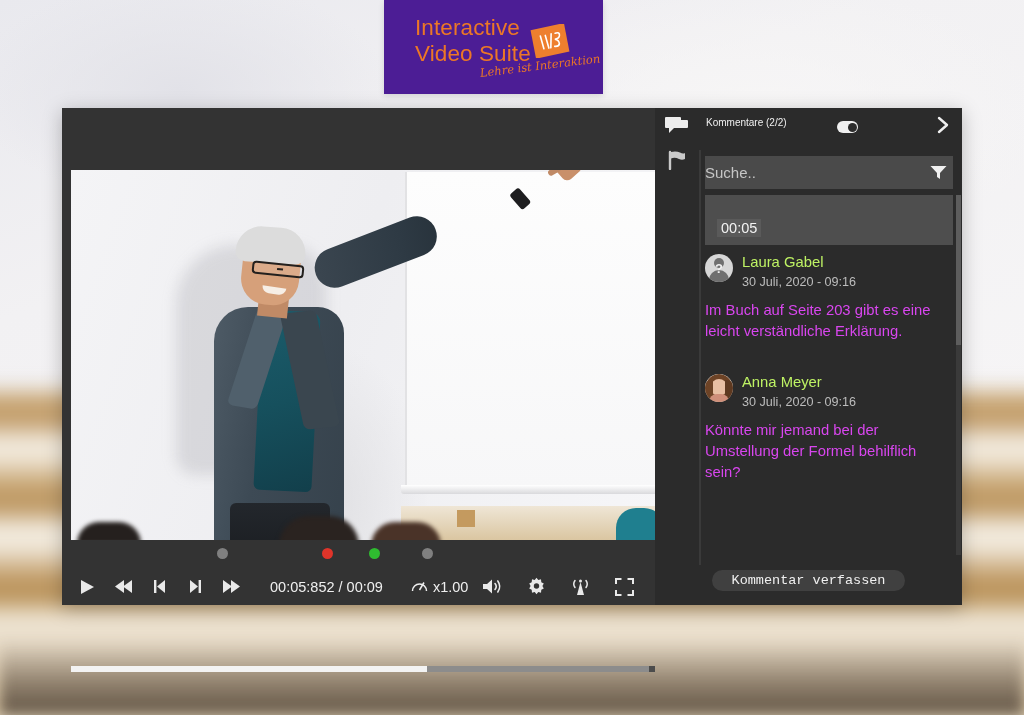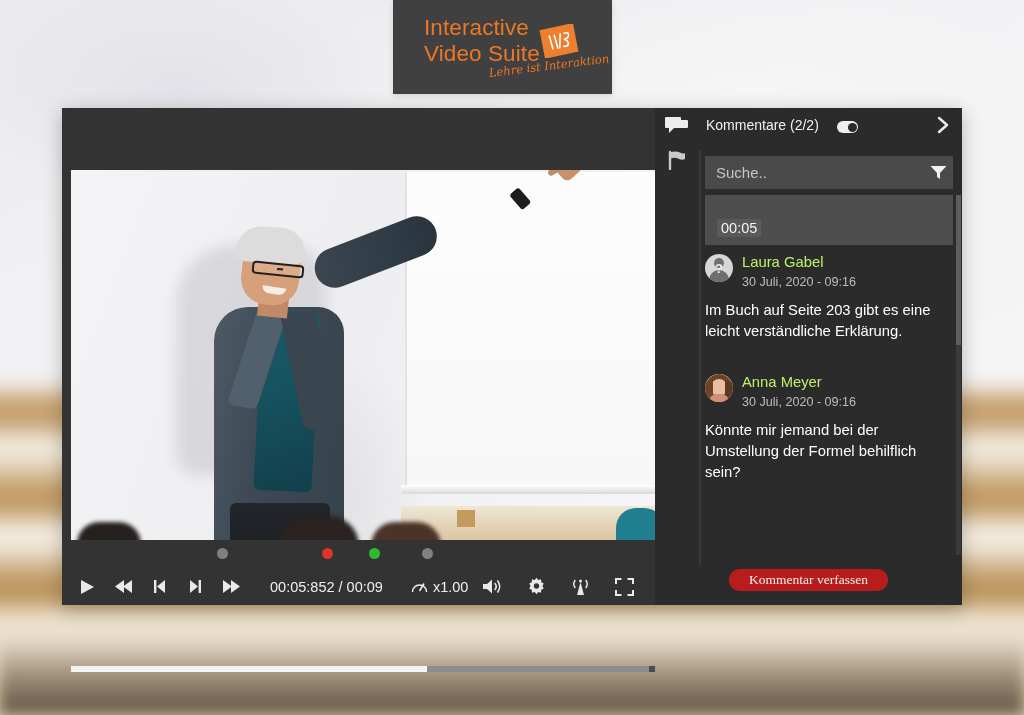--- a/index.html
+++ b/index.html
@@ -50,22 +50,22 @@
     transform: scale(1.06);
   }
   .bg-dark-floor {
     position: absolute; left: 0; top: 640px; width: 1024px; height: 75px;
     background: linear-gradient(180deg, rgba(60,45,38,0) 0%, rgba(45,33,27,0.45) 60%, rgba(35,26,22,0.65) 100%);
     filter: blur(7px);
   }
 
   
   .logo-card {
-    position: absolute; left: 393px; top: 0; width: 219px; height: 94px;
-    background: #404040;
+    position: absolute; left: 384px; top: 0; width: 219px; height: 94px;
+    background: #4c1d95;
     box-shadow: 0 2px 6px rgba(0,0,0,0.12);
     z-index: 5;
   }
   .logo-text {
     position: absolute; left: 31px; top: 15px;
     color: #ec7726;
     font-size: 22.5px;
     line-height: 26px;
     letter-spacing: 0.1px;
     white-space: nowrap;
@@ -253,58 +253,58 @@
     display: flex; align-items: center;
     color: #e9e9e9;
   }
   .ctrl-left { display: flex; align-items: center; gap: 14px; padding-left: 14px; }
   .ctrl-right { display: flex; align-items: center; gap: 22px; margin-left: auto; padding-right: 20px; }
   .ctrl-btn {
     display: inline-flex; align-items: center; justify-content: center;
     width: 22px; height: 22px; cursor: pointer; color: #e9e9e9;
   }
   .time-text { font-size: 14.5px; color: #efefef; margin-left: 14px; white-space: nowrap; }
-  .speed-box { display: flex; align-items: flex-end; gap: 5px; margin-left: 14px; font-size: 14.5px; color: #efefef; }
+  .speed-box { display: flex; align-items: flex-start; gap: 5px; margin-left: 14px; font-size: 14.5px; color: #efefef; }
 
   
   .panel {
     position: relative; width: 307px; height: 497px;
     background: #2b2b2b;
     flex: 0 0 307px;
   }
   .panel-header {
     position: absolute; left: 0; top: 0; width: 307px; height: 40px;
     display: flex; align-items: center; color: #ededed;
   }
   .bubble-icon { position: absolute; left: 10px; top: 8px; }
   .flag-icon { position: absolute; left: 13px; top: 42px; }
   .panel-title {
     position: absolute; left: 51px; top: 9px;
-    font-size: 14px; color: #f0f0f0; white-space: nowrap;
+    font-size: 10px; color: #f0f0f0; white-space: nowrap;
   }
   .toggle-pill {
     position: absolute; left: 182px; top: 13px;
     width: 21px; height: 12px; border-radius: 6px; background: #f0f0f0;
   }
   .toggle-pill::after {
     content:""; position:absolute; right:1.5px; top:1.5px;
     width:9px; height:9px; border-radius:50%; background:#2b2b2b;
   }
   .collapse-arrow {
     position: absolute; right: 12px; top: 8px;
     color: #f0f0f0; cursor: pointer;
   }
 
   .search-bar {
     position: absolute; left: 50px; top: 48px; width: 248px; height: 33px;
     background: #4a4a4a; display: flex; align-items: center;
   }
   .search-input {
     flex: 1; background: transparent; border: 0; outline: none;
-    color: #14b8a6; font-size: 15px; padding-left: 11px;
+    color: #14b8a6; font-size: 15px; 
     font-family: "Liberation Sans", sans-serif;
   }
   .search-input::placeholder { color: #c6c6c6; }
   .filter-icon { width: 30px; display: flex; align-items: center; justify-content: center; cursor: pointer; }
 
   .comments-scroll {
     position: absolute; left: 50px; top: 87px; width: 248px; height: 360px;
     overflow: hidden;
   }
   .active-comment {
@@ -353,42 +353,42 @@
     position: absolute; right: 0px; top: 6px; width: 8px; height: 22px; background: #5e3920;
     border-radius: 0 6px 0 0;
   }
   .avatar-photo .p-body {
     position: absolute; left: 4px; bottom: 0; width: 20px; height: 8px; background: #cf8f7a;
     border-radius: 8px 8px 0 0;
   }
   .comment-name { font-size: 14.8px; color: #bef264; line-height: 17px; }
   .comment-date { font-size: 12.6px; color: #bdbdbd; line-height: 18px; margin-top: 2px; }
   .comment-body {
-    font-size: 14.8px; line-height: 21px; color: #ffffff; margin-top: 9px;
+    font-size: 14.8px; line-height: 21px; color: #d946ef; margin-top: 9px;
   }
 
   .panel-scrollbar {
     position: absolute; left: 301px; top: 87px; width: 5px; height: 360px;
     background: #3a3a3a;
   }
   .panel-scrollbar .thumb {
     position: absolute; left: 0; top: 0; width: 5px; height: 150px; background: #5d5d5d;
   }
   .track-divider {
     position: absolute; left: 44px; top: 42px; width: 2px; height: 415px; background: #3a3a3a;
   }
 
   .compose-wrap {
     position: absolute; left: 0; bottom: 0; width: 307px; height: 50px;
     display: flex; align-items: center; justify-content: center;
   }
   .compose-btn {
-    background: #b91c1c; color: #f0f0f0; border: 0;
+    background: #404040; color: #f0f0f0; border: 0;
     font-size: 13.5px; padding: 3px 20px; border-radius: 16px;
-    cursor: pointer; font-family: Liberation Serif, serif;
+    cursor: pointer; font-family: Liberation Mono, monospace;
   }
 </style>
 </head>
 <body>
 
 <div class="bg-wrap">
   <div class="bg-top"></div>
   <div class="bg-bottom"></div>
   <div class="bg-dark-floor"></div>
 </div>

